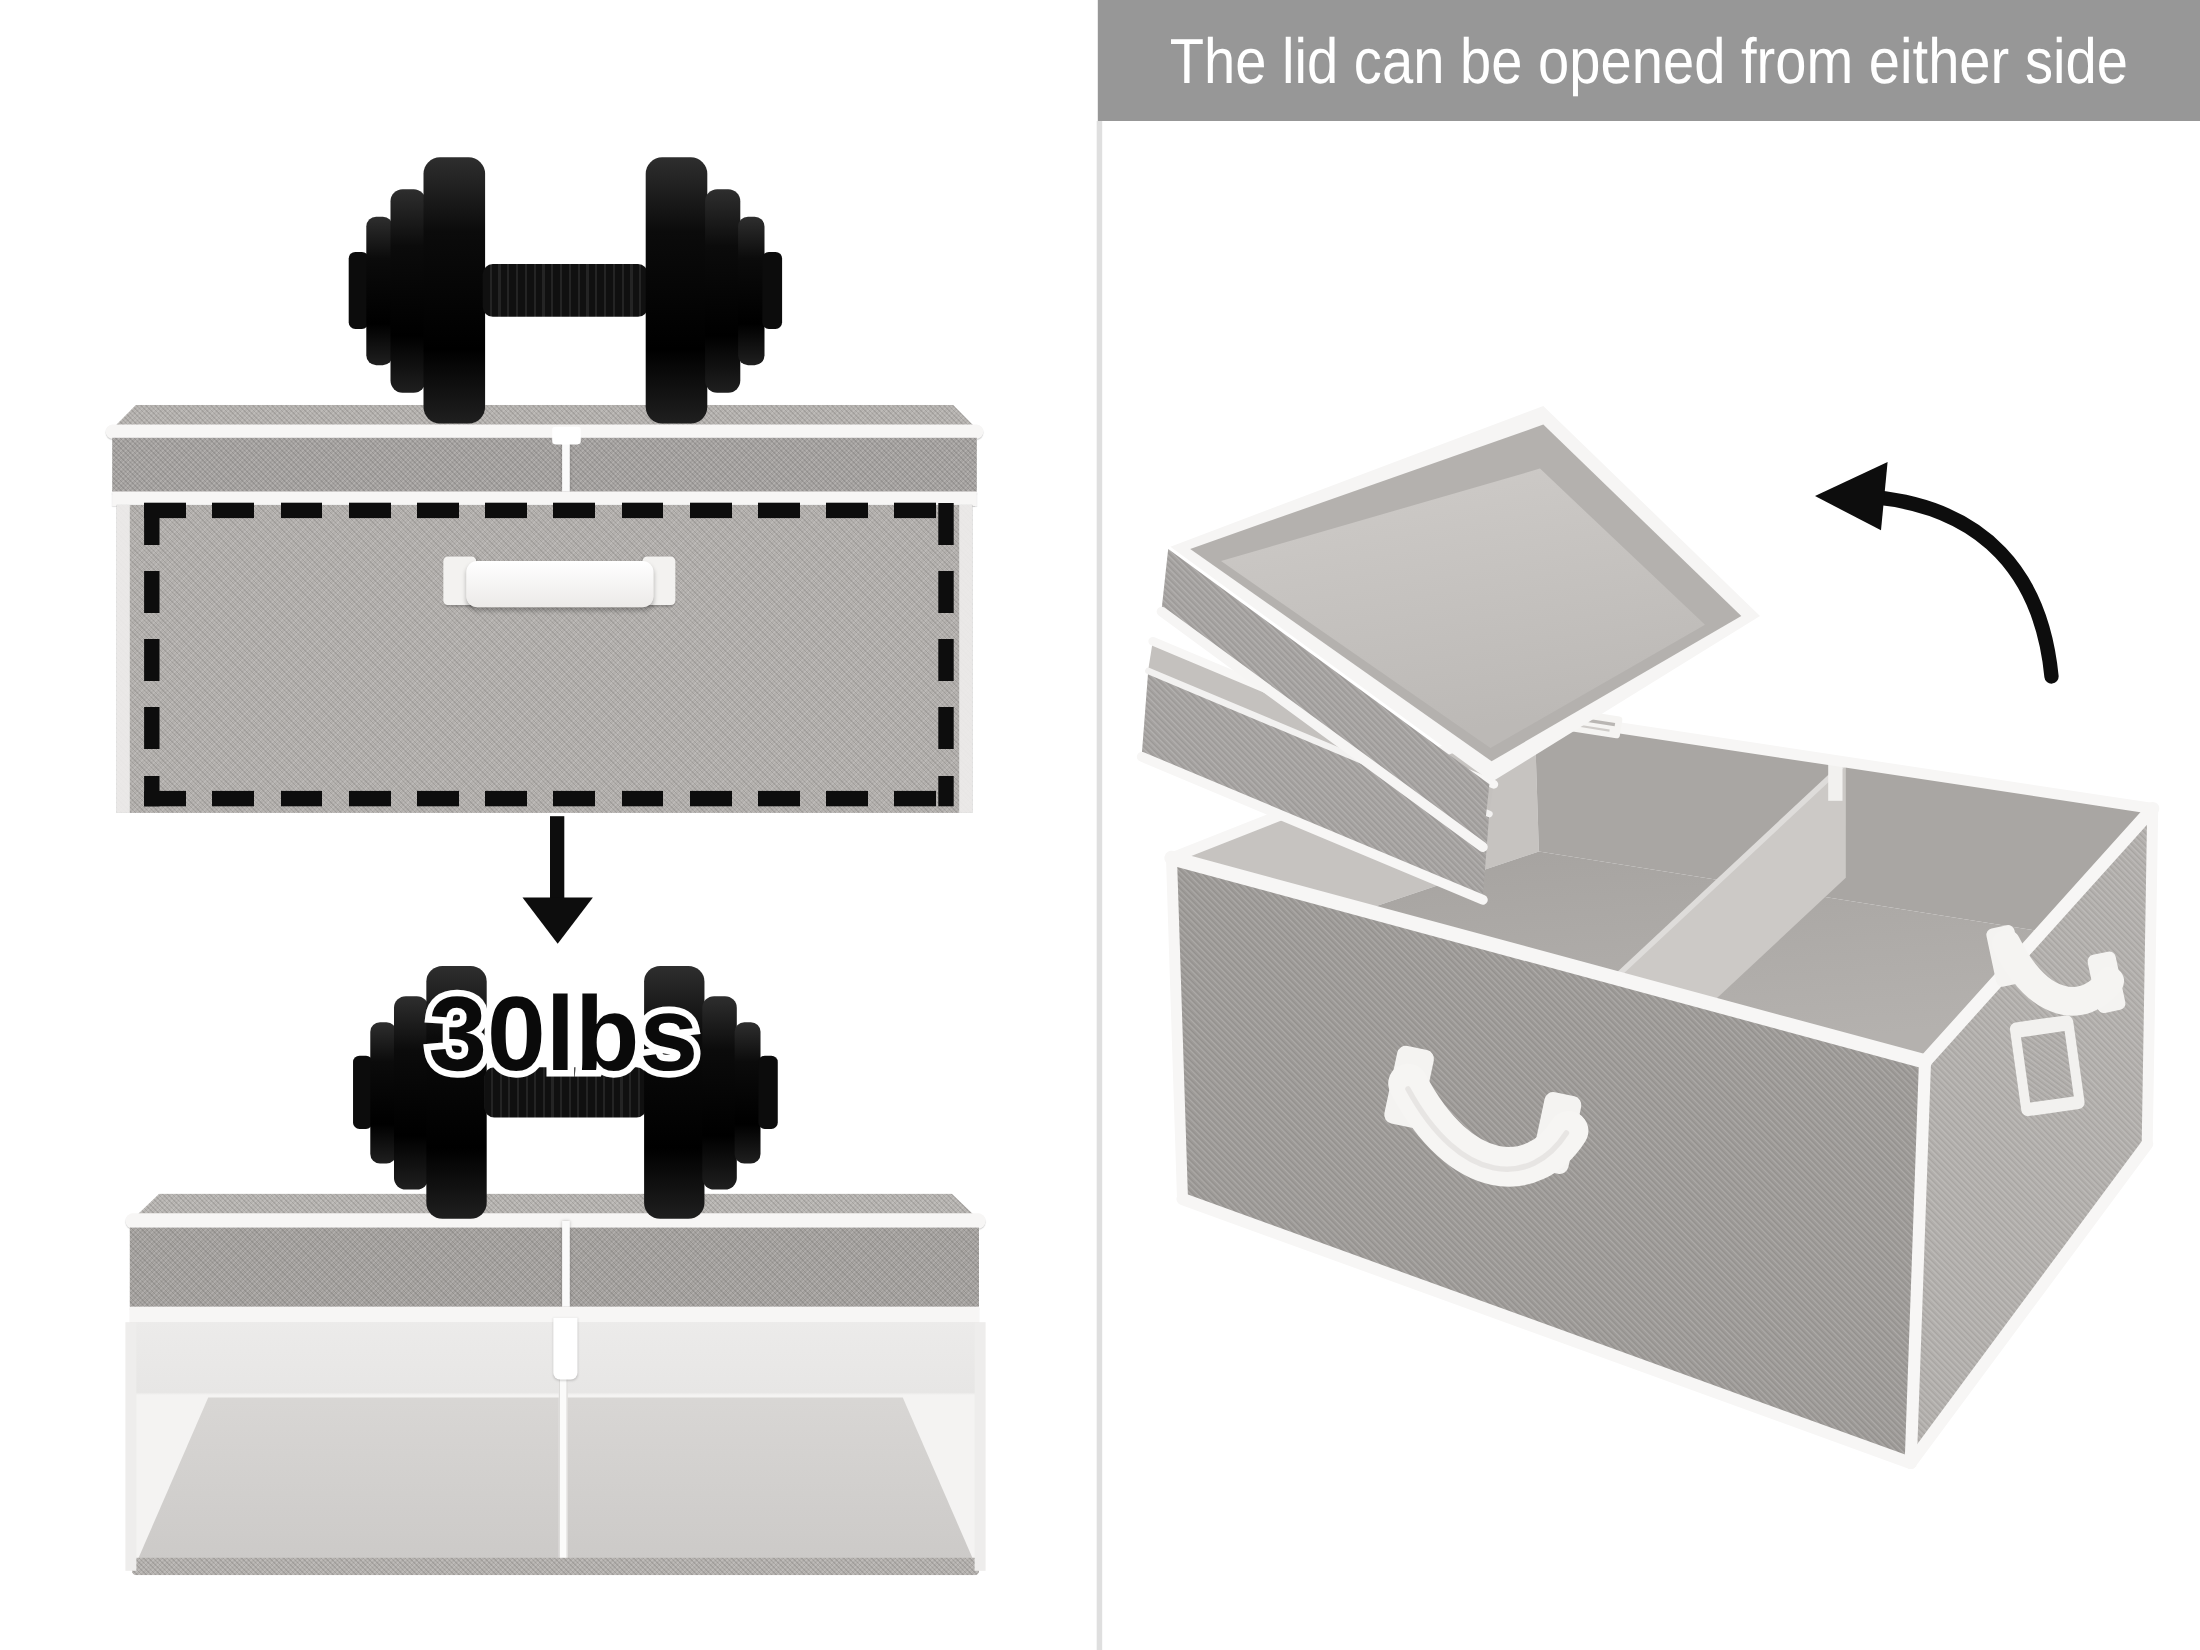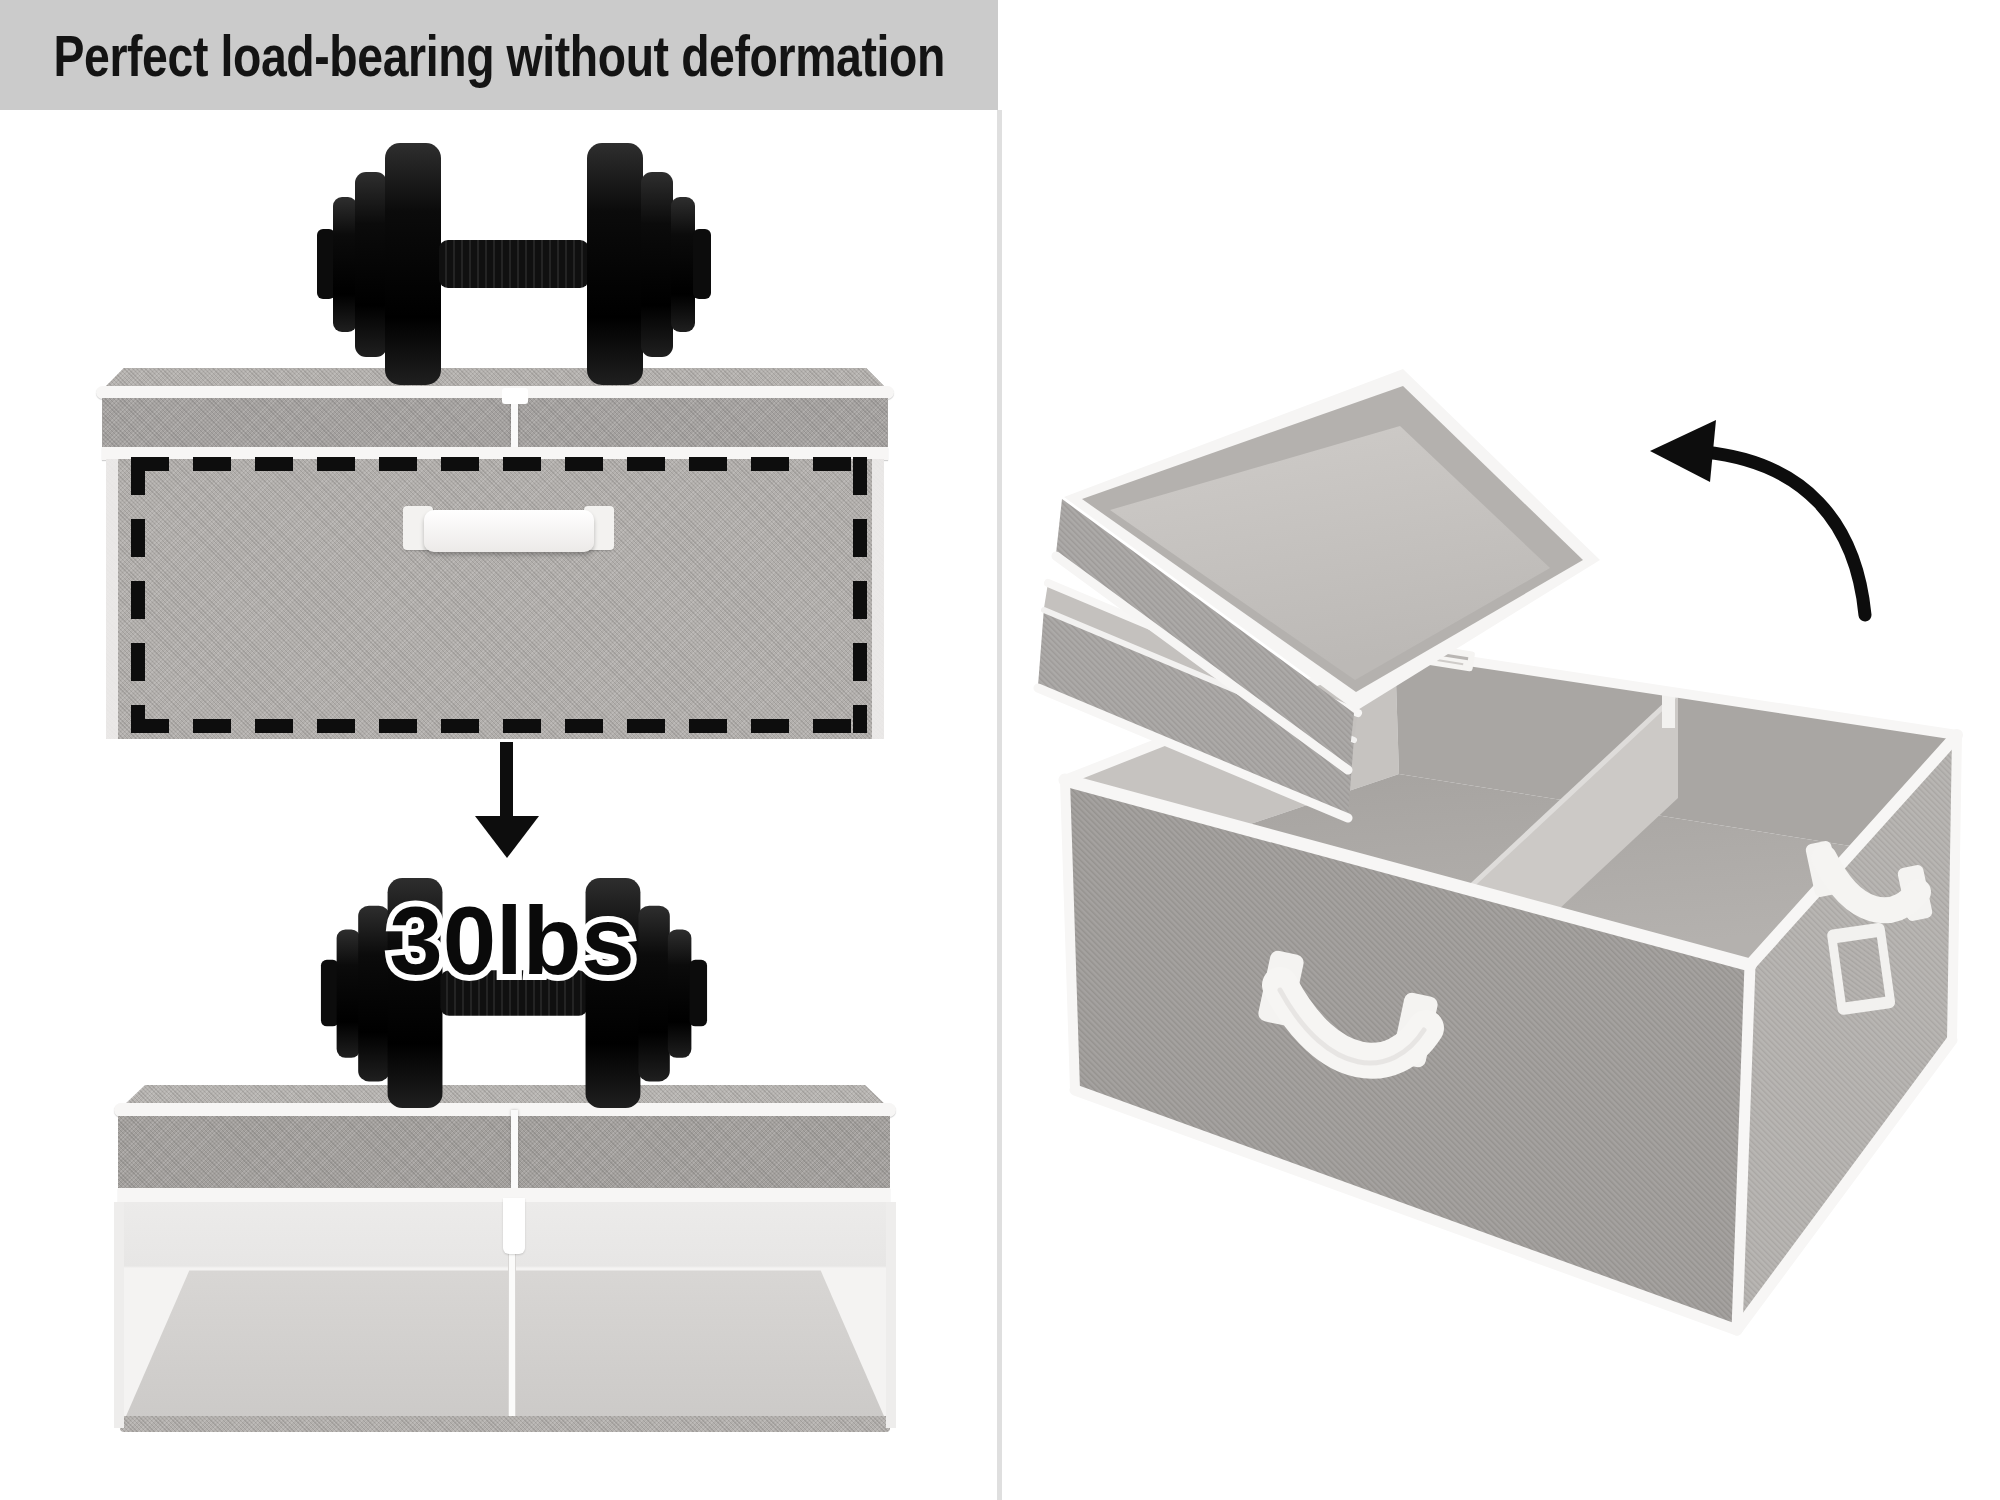--- a/index.html
+++ b/index.html
@@ -37,22 +37,22 @@
   #weight-label{left:352px;top:880px;width:320px;height:110px;z-index:6;display:grid;place-items:center;}
   #weight-label span{grid-area:1/1;font-size:96px;font-weight:700;line-height:1;white-space:nowrap;margin-top:12px;}
   #weight-label .stroke{-webkit-text-stroke:12px #fff;color:#fff;}
   #weight-label .fill{color:#0a0a0a;}
 </style>
 </head>
 <body>
 
 <div id="stage">
 
-  <div class="abs hdr" id="hdr-left">
-    <span class="hdr-txt">Perfect load-bearing without deformation</span>
+  <div class="abs hdr" id="hdr-right">
+    <span class="hdr-txt">The lid can be opened from either side</span>
   </div>
   <div class="abs" id="panel-divider"></div>
 
   <div class="abs dumbbell" style="left:318px;top:143px;z-index:5;">
     <div class="db cap"></div>
       <div class="db p3"></div>
       <div class="db p2"></div>
       <div class="db p1"></div>
       <div class="db bar"></div>
       <div class="db p1"></div>

